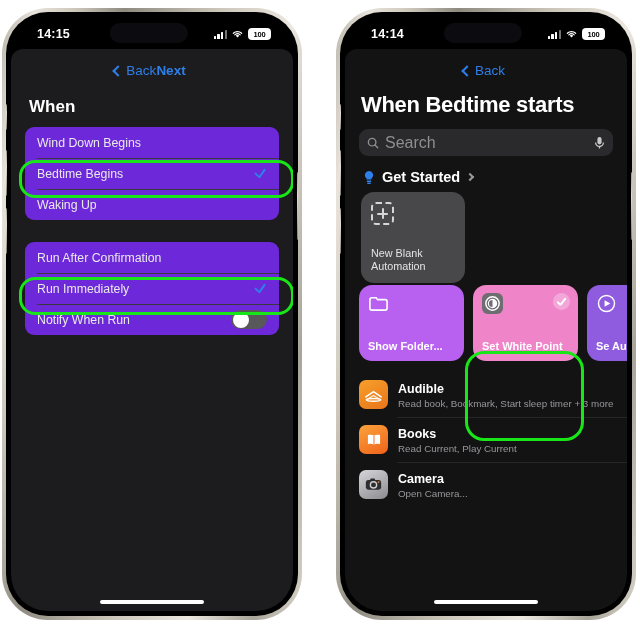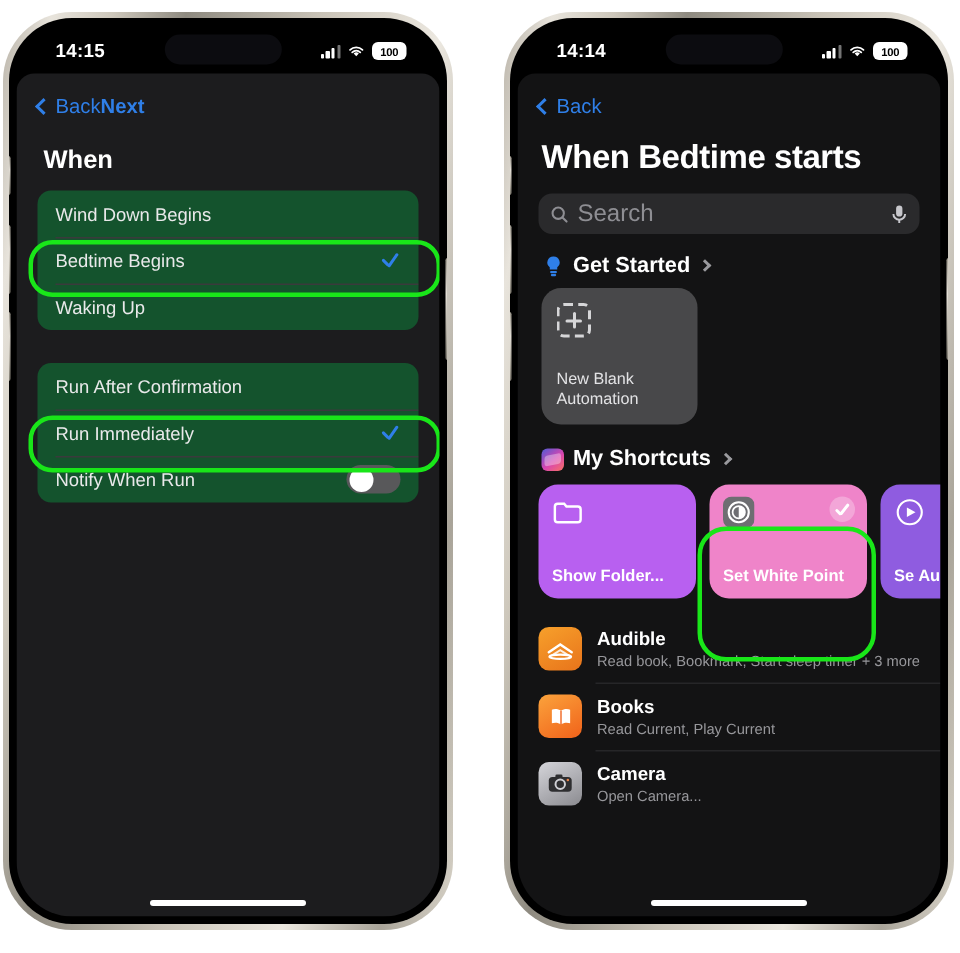--- a/index.html
+++ b/index.html
@@ -110,21 +110,21 @@
   }
 
   
   .sheet {
     position: absolute;
     left: 0; right: 0; top: 32px; bottom: 0;
     background: #1c1c1e;
     border-radius: 12px 12px 0 0;
   }
   .navbar {
-    display: flex; align-items: center; justify-content: flex-start;
+    display: flex; align-items: center; justify-content: center;
     padding: 14px 18px 0 14px;
   }
   .nav-back {
     display: flex; align-items: center; gap: 3px;
     color: #2f7fe8; font-size: 13.5px;
   }
   .chev-left {
     width: 8px; height: 8px;
     border-left: 2.2px solid #2f7fe8;
     border-bottom: 2.2px solid #2f7fe8;
@@ -135,21 +135,21 @@
 
   .page-title {
     color: #fff;
     font-size: 17px;
     font-weight: bold;
     padding: 19px 18px 10px 18px;
   }
 
   .group {
     margin: 0 14px 0 14px;
-    background: #14532d;
+    background: #6d28d9;
     border-radius: 9px;
     overflow: hidden;
   }
   .group.second { margin-top: 22px; }
   .row {
     position: relative;
     height: 31px;
     display: flex; align-items: center;
     padding: 0 12px;
     color: #e9e9ea;
@@ -495,25 +495,20 @@
           </div>
 
           <div class="blank-card">
             <span class="dashbox"></span>
             <span class="blank-label">
               <span>New Blank</span><br>
               <span>Automation</span>
             </span>
           </div>
 
-          <div class="sec-head" style="padding-top:15px;">
-            <span class="shortcut-logo"></span>
-            <span class="sec-title">My Shortcuts</span>
-            <span class="chev-right-sm"></span>
-          </div>
 
           <div class="cards-row">
 
             <div class="scard" style="background:#b860f0;">
               <svg class="sc-icon" viewBox="0 0 22 20">
                 <path d="M2 6 a2 2 0 0 1 2-2 h4.5 l1.6 2 H18 a2 2 0 0 1 2 2 v7 a2 2 0 0 1-2 2 H4 a2 2 0 0 1-2-2 Z" fill="none" stroke="#fff" stroke-width="1.7"></path>
               </svg>
               <span class="sc-title">Show Folder...</span>
             </div>
 

